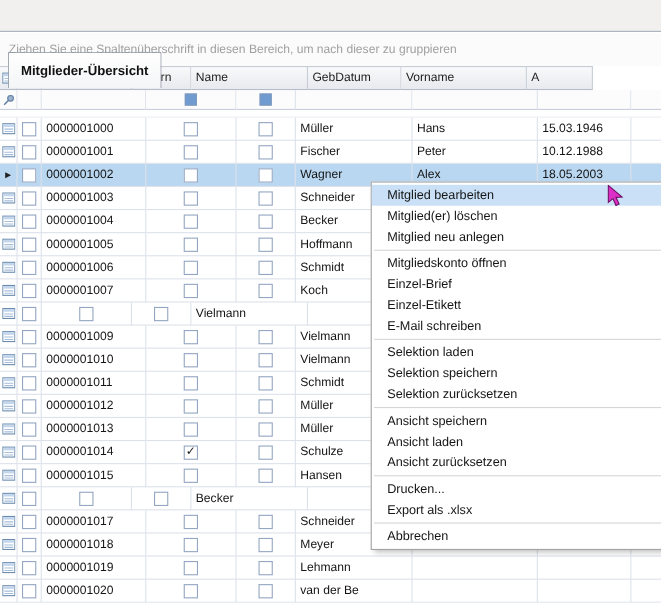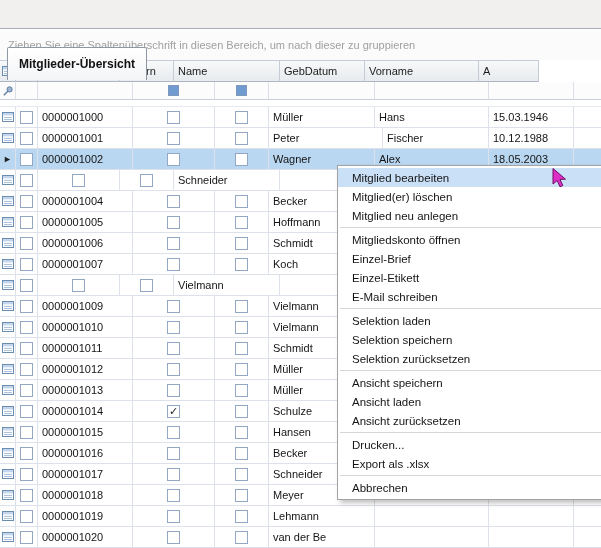--- a/index.html
+++ b/index.html
@@ -165,22 +165,22 @@
           <div class="dcell cc" style="width: 22px;">
             <span class="cb"></span>
           </div>
           <div class="dcell" style="width: 95px;">0000001001</div>
           <div class="dcell cc" style="width: 82px;">
             <span class="cb"></span>
           </div>
           <div class="dcell cc" style="width: 54px;">
             <span class="cb"></span>
           </div>
+          <div class="dcell" style="width: 106px;">Fischer</div>
           <div class="dcell" style="width: 114px;">Peter</div>
-          <div class="dcell" style="width: 106px;">Fischer</div>
           <div class="dcell" style="width: 85px;">10.12.1988</div>
           <div class="dcell" style="width: 60px;"></div>
         </div>
         <div class="d-row selected">
           <div class="dcell cc" style="width: 16px;">
             <span class="focus-arrow">►</span>
           </div>
           <div class="dcell cc" style="width: 22px;">
             <span class="cb"></span>
           </div>
@@ -203,20 +203,21 @@
                 <rect x="0.5" y="1.5" width="11" height="9" fill="#fff" stroke="#6a8cb0"></rect>
                 <rect x="1" y="2" width="10" height="2.4" fill="#c3d6ec"></rect>
                 <line x1="2" y1="6.4" x2="10" y2="6.4" stroke="#a5bdd8"></line>
                 <line x1="2" y1="8.6" x2="10" y2="8.6" stroke="#a5bdd8"></line>
               </svg>
             </span>
           </div>
           <div class="dcell cc" style="width: 22px;">
             <span class="cb"></span>
           </div>
+          <div class="dcell" style="width: 95px;">0000001003</div>
           <div class="dcell cc" style="width: 82px;">
             <span class="cb"></span>
           </div>
           <div class="dcell cc" style="width: 54px;">
             <span class="cb"></span>
           </div>
           <div class="dcell" style="width: 106px;">Schneider</div>
           <div class="dcell" style="width: 114px;"></div>
           <div class="dcell" style="width: 85px;"></div>
           <div class="dcell" style="width: 60px;"></div>
@@ -539,21 +540,20 @@
                 <rect x="0.5" y="1.5" width="11" height="9" fill="#fff" stroke="#6a8cb0"></rect>
                 <rect x="1" y="2" width="10" height="2.4" fill="#c3d6ec"></rect>
                 <line x1="2" y1="6.4" x2="10" y2="6.4" stroke="#a5bdd8"></line>
                 <line x1="2" y1="8.6" x2="10" y2="8.6" stroke="#a5bdd8"></line>
               </svg>
             </span>
           </div>
           <div class="dcell cc" style="width: 22px;">
             <span class="cb"></span>
           </div>
-          <div class="dcell" style="width: 95px;">0000001016</div>
           <div class="dcell cc" style="width: 82px;">
             <span class="cb"></span>
           </div>
           <div class="dcell cc" style="width: 54px;">
             <span class="cb"></span>
           </div>
           <div class="dcell" style="width: 106px;">Becker</div>
           <div class="dcell" style="width: 114px;"></div>
           <div class="dcell" style="width: 85px;"></div>
           <div class="dcell" style="width: 60px;"></div>

